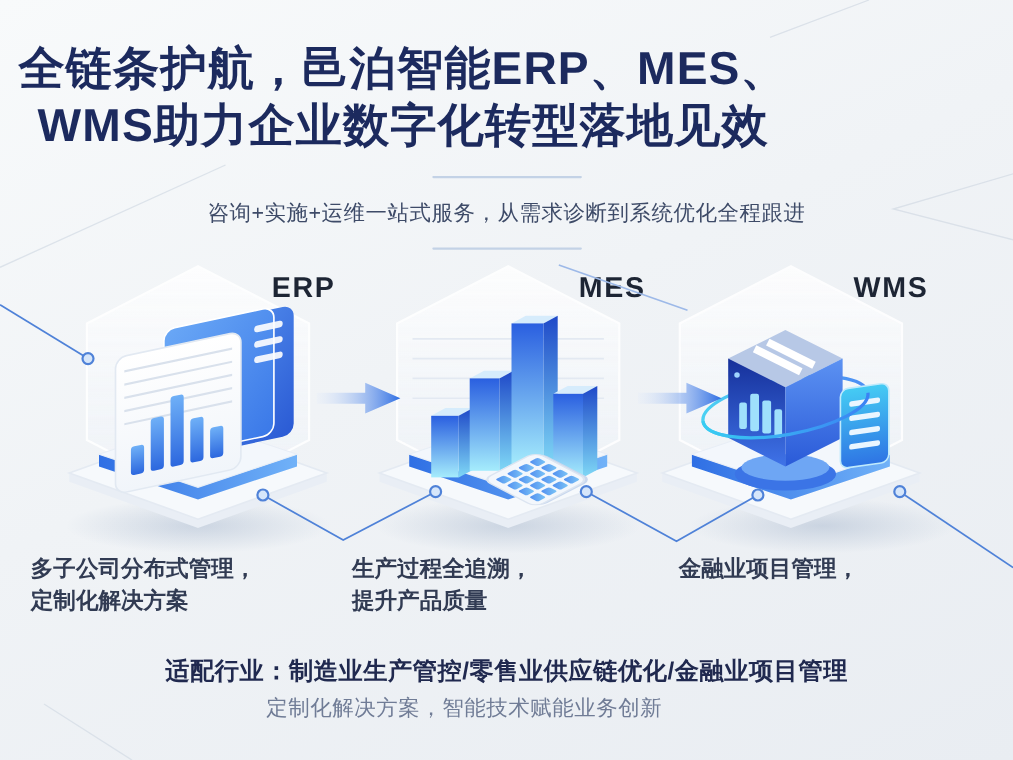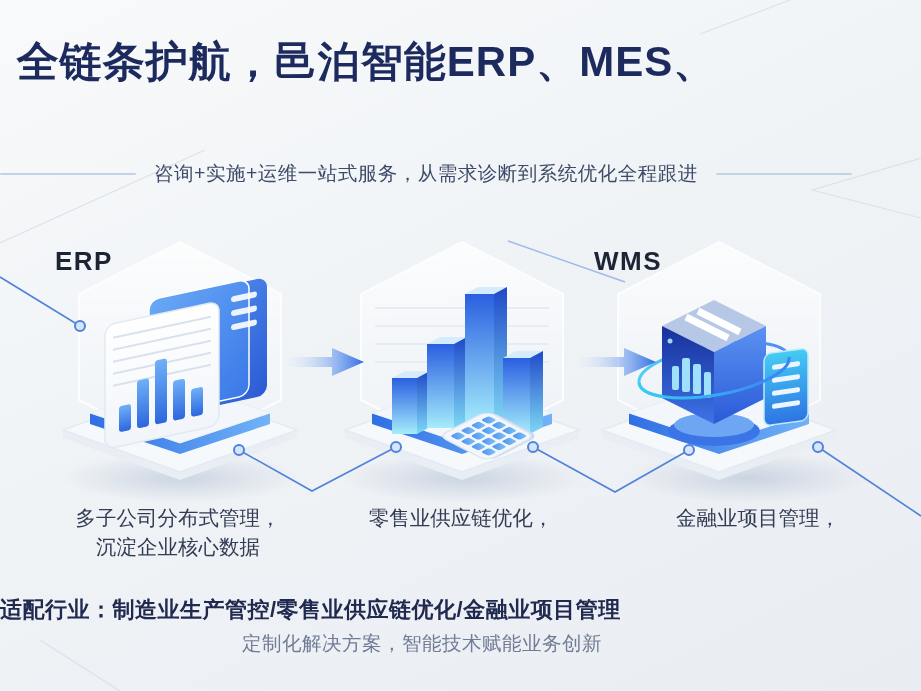--- a/index.html
+++ b/index.html
@@ -16,51 +16,51 @@
   .facets { z-index:1; }
   .connectors { z-index:6; }
 
   .title {
     position:absolute; top:36px; left:0; width:733px; z-index:5;
     text-align:center; color:var(--title,#1c2a5e);
     font-size:42px; font-weight:700; line-height:1.24; letter-spacing:1px;
   }
   .subtitle-row {
     position:absolute; top:160px; left:0; width:921px; z-index:5;
-    display:flex; align-items:center; justify-content:flex-start; gap:18px;
+    display:flex; align-items:center; justify-content:space-between; gap:18px;flex-direction:column;
   }
   .subtitle-rule { width:136px; height:2px; background:#c3d2e6; border-radius:1px; }
   .subtitle-text {
     color:var(--subtitle,#3e4b68); font-size:19.5px; font-weight:500; letter-spacing:0.5px;
   }
 
   .platform-shadow {
     position:absolute; top:452px; width:250px; height:52px; z-index:2;
     background:radial-gradient(ellipse at center, rgba(146,166,194,0.38) 0%, rgba(146,166,194,0) 68%);
   }
   .panel { position:absolute; top:238px; width:250px; height:250px; z-index:3; }
   .panel-label {
     position:absolute; top:8px; left:0; width:100%; z-index:4;
-    text-align:left; color:var(--panel_label,#1d2534);
+    text-align:right; color:var(--panel_label,#1d2534);
     font-size:26px; font-weight:600; letter-spacing:1.5px;
   }
   .panel-art { position:absolute; left:0; top:0; }
 
   .arrow { position:absolute; top:344px; width:80px; height:36px; z-index:4; }
 
   .caption {
-    position:absolute; top:503px; z-index:5; text-align:center;
-    color:var(--caption,#313b53); font-size:20.5px; font-weight:400; line-height:29px;
+    position:absolute; top:503px; z-index:5; text-align:left;
+    color:var(--caption,#313b53); font-size:20.5px; font-weight:700; line-height:29px;
   }
   .caption-erp { left:28px;  width:300px; }
   .caption-mes { left:320px; width:282px; }
   .caption-wms { left:617px; width:282px; }
 
   .footer-industries {
-    position:absolute; top:595px; left:0; width:921px; z-index:5; text-align:left;
+    position:absolute; top:595px; left:0; width:921px; z-index:5; text-align:center;
     color:var(--footer_bold,#20294f); font-size:22px; font-weight:700; letter-spacing:0.5px;
   }
   .footer-tagline {
     position:absolute; top:630px; left:0; width:844px; z-index:5; text-align:center;
     color:var(--footer_sub,#707c96); font-size:19.5px; font-weight:400; letter-spacing:0.5px;
   }
 </style>
 </head>
 <body>
 
@@ -70,20 +70,21 @@
     <g stroke="#d6dde6" stroke-width="1.2" fill="none" opacity="0.8">
       <path d="M0,243 L205,150"></path>
       <path d="M921,158 L812,190 L921,218"></path>
       <path d="M700,34 L790,0"></path>
       <path d="M120,691 L40,640"></path>
     </g>
   </svg>
 
   <div class="title">
     <div>全链条护航，邑泊智能ERP、MES、</div>
+    <div>WMS助力企业数字化转型落地见效</div>
   </div>
   <div class="subtitle-row">
     <span class="subtitle-rule"></span>
     <span class="subtitle-text">咨询+实施+运维一站式服务，从需求诊断到系统优化全程跟进</span>
     <span class="subtitle-rule"></span>
   </div>
 
   <div class="platform-shadow" style="left:55px"></div>
   <div class="platform-shadow" style="left:337px"></div>
   <div class="platform-shadow" style="left:623px"></div>
@@ -143,20 +144,21 @@
         <g fill="#ffffff" opacity="0.9">
           <rect x="176" y="96" width="26" height="6" rx="3"></rect>
           <rect x="176" y="110" width="26" height="6" rx="3"></rect>
           <rect x="176" y="124" width="26" height="6" rx="3"></rect>
         </g>
       </g>
     </svg>
   </div>
 
   <div class="panel" style="left:337px">
+    <div class="panel-label">MES</div>
     <svg class="panel-art" width="250" height="250" viewBox="0 0 250 250">
       <defs>
         <linearGradient id="m-glass" x1="0" y1="0" x2="0" y2="1">
           <stop offset="0" stop-color="#ffffff" stop-opacity="0.95"></stop>
             <stop offset="1" stop-color="#edf2f8" stop-opacity="0.55"></stop>
         </linearGradient>
         <linearGradient id="m-edge" x1="0" y1="0" x2="1" y2="0">
           <stop offset="0" stop-color="#2f6fe4"></stop>
             <stop offset="1" stop-color="#71b2f8"></stop>
         </linearGradient>
@@ -313,24 +315,25 @@
         <stop offset="0" stop-color="#dbe7fb" stop-opacity="0.15"></stop>
             <stop offset="1" stop-color="#2e6ee3"></stop>
       </linearGradient>
         </defs>
       <path d="M2,13 L46,13 L46,4 L78,18 L46,32 L46,23 L2,23 Z" fill="url(#a2)"></path>
     </svg>
   </div>
 
   <div class="caption caption-erp">
     <div>多子公司分布式管理，</div>
-    <div>沉淀企业核心数据</div>
+    <div>定制化解决方案</div>
   </div>
   <div class="caption caption-mes">
-    <div>零售业供应链优化，</div>
+    <div>生产过程全追溯，</div>
+    <div>提升产品质量</div>
   </div>
   <div class="caption caption-wms">
     <div>金融业项目管理，</div>
   </div>
 
   <div class="footer-industries">适配行业：制造业生产管控/零售业供应链优化/金融业项目管理</div>
   <div class="footer-tagline">定制化解决方案，智能技术赋能业务创新</div>
 
   <svg class="connectors" viewBox="0 0 921 691">
     <g stroke="#4f82d8" stroke-width="1.6" fill="none">

